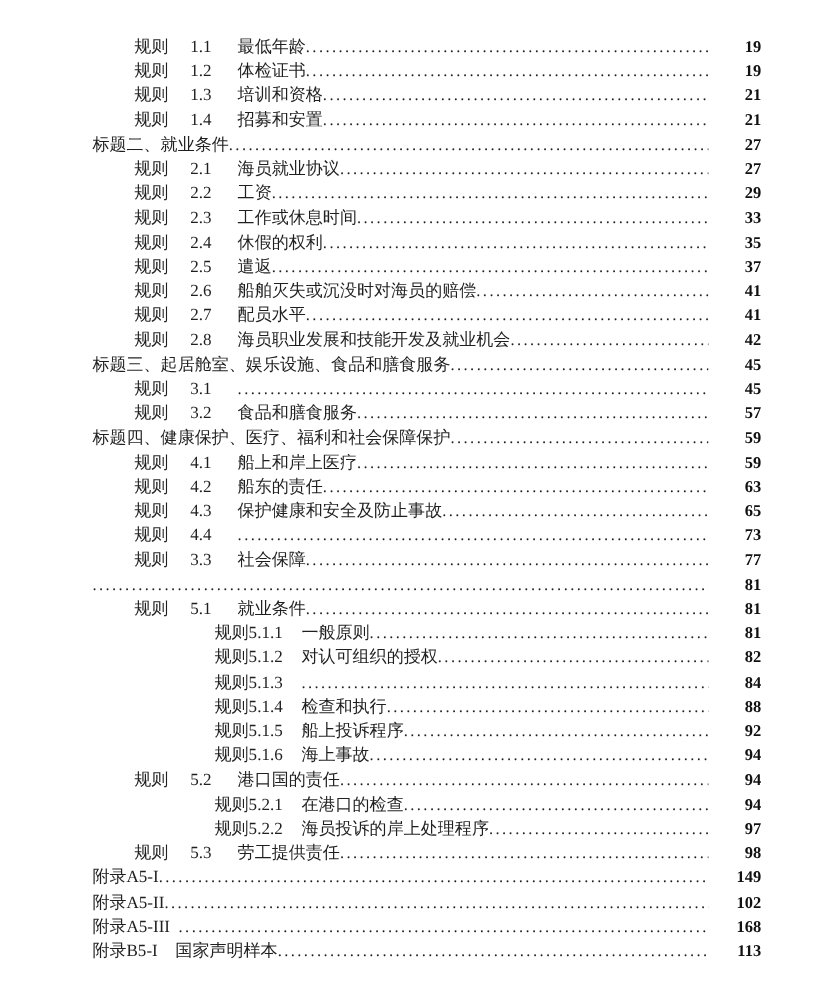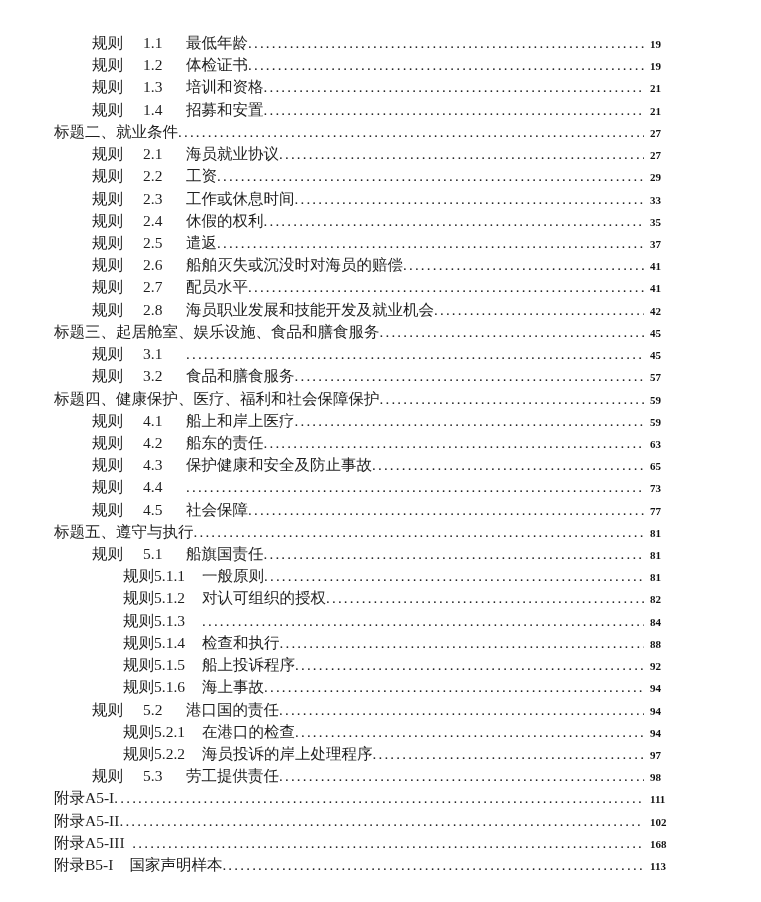--- a/index.html
+++ b/index.html
@@ -4,49 +4,50 @@
 <style>
   * { margin: 0; padding: 0; box-sizing: border-box; }
   html, body { width: 761px; height: 902px; }
   body {
     background: #ffffff;
     color: #1f1f1f;
     font-family: "Liberation Serif", "DejaVu Serif", serif;
     overflow: hidden;
   }
   .toc {
-    padding: 32px 69px 0 54px;
+    padding: 32px 69px 0 84px;
   }
   .row {
     display: flex;
     align-items: baseline;
     height: 22.23px;
     line-height: 22.23px;
     font-size: 15.5px;
     white-space: nowrap;
   }
   .row .label { flex: none; white-space: pre; }
   .row .num   { flex: none; width: 43px; }
   .row .title { flex: none; }
   .row.rule .label    { margin-left: 38px; width: 51px; }
-  .row.subrule .label { margin-left: 69px; width: 79px; }
+  .row.subrule .label { margin-left: 111px; width: 79px; }
   .row.section .label, .row.appendix .label { margin-left: 0; text-align: right; }
   .row.appendix .title { margin-left: 16px; }
   .leader {
     flex: 1 1 auto;
     overflow: hidden;
     letter-spacing: 2.2px;
     margin-right: 6px;
     font-size: 15px;
   }
   .pagenum {
     flex: none;
     width: 42px;
+    text-align: right;
     font-weight: bold;
-    font-size: 11px;
+    font-size: 15px;
     color: #111111;
   }
 </style>
 </head>
 <body style="background: rgb(255, 255, 255); color: rgb(31, 31, 31);">
 
 <div class="toc">
     <div class="row rule">
       <span class="label">规则</span>
       <span class="num">1.1</span>
@@ -181,34 +182,33 @@
       <span class="pagenum">65</span>
     </div>
     <div class="row rule">
       <span class="label">规则</span>
       <span class="num">4.4</span>
       <span class="leader">................................................................................................................................................................</span>
       <span class="pagenum">73</span>
     </div>
     <div class="row rule">
       <span class="label">规则</span>
-      <span class="num">4.5</span>
+      <span class="num">3.3</span>
       <span class="title">社会保障</span>
       <span class="leader">................................................................................................................................................................</span>
       <span class="pagenum">77</span>
     </div>
     <div class="row section">
-      <span class="label">标题五、遵守与执行</span>
       <span class="leader">................................................................................................................................................................</span>
       <span class="pagenum">81</span>
     </div>
     <div class="row rule">
       <span class="label">规则</span>
       <span class="num">5.1</span>
-      <span class="title">船旗国责任</span>
+      <span class="title">就业条件</span>
       <span class="leader">................................................................................................................................................................</span>
       <span class="pagenum">81</span>
     </div>
     <div class="row subrule">
       <span class="label">规则5.1.1</span>
       <span class="title">一般原则</span>
       <span class="leader">................................................................................................................................................................</span>
       <span class="pagenum">81</span>
     </div>
     <div class="row subrule">
@@ -262,21 +262,21 @@
     <div class="row rule">
       <span class="label">规则</span>
       <span class="num">5.3</span>
       <span class="title">劳工提供责任</span>
       <span class="leader">................................................................................................................................................................</span>
       <span class="pagenum">98</span>
     </div>
     <div class="row appendix">
       <span class="label">附录A5-I</span>
       <span class="leader">................................................................................................................................................................</span>
-      <span class="pagenum">111</span>
+      <span class="pagenum">149</span>
     </div>
     <div class="row appendix">
       <span class="label">附录A5-II</span>
       <span class="leader">................................................................................................................................................................</span>
       <span class="pagenum">102</span>
     </div>
     <div class="row appendix">
       <span class="label">附录A5-III  </span>
       <span class="leader">................................................................................................................................................................</span>
       <span class="pagenum">168</span>

